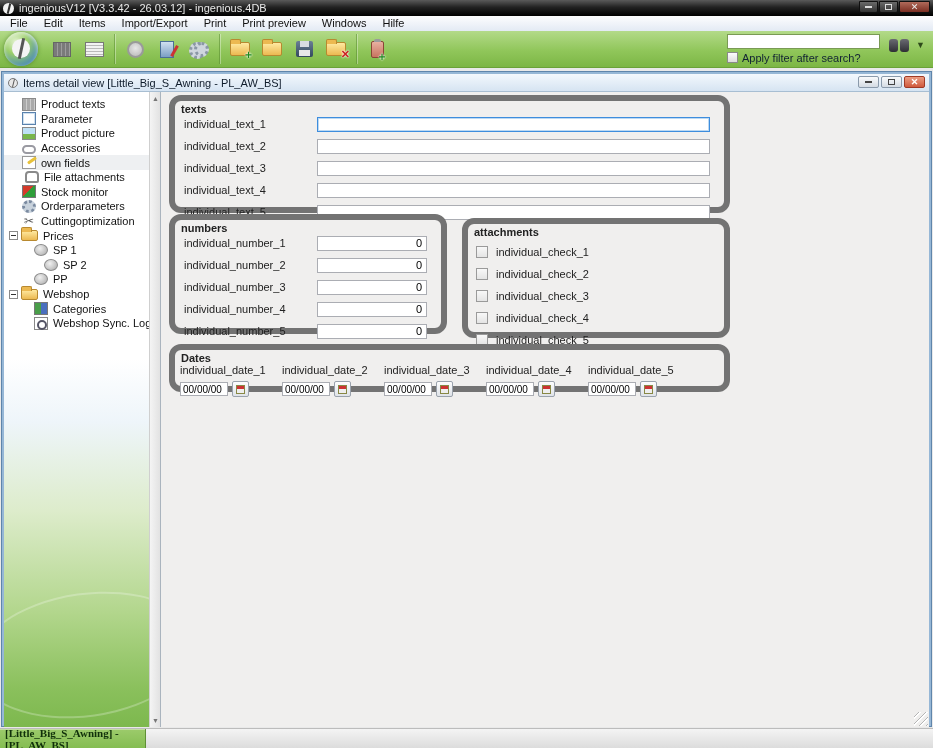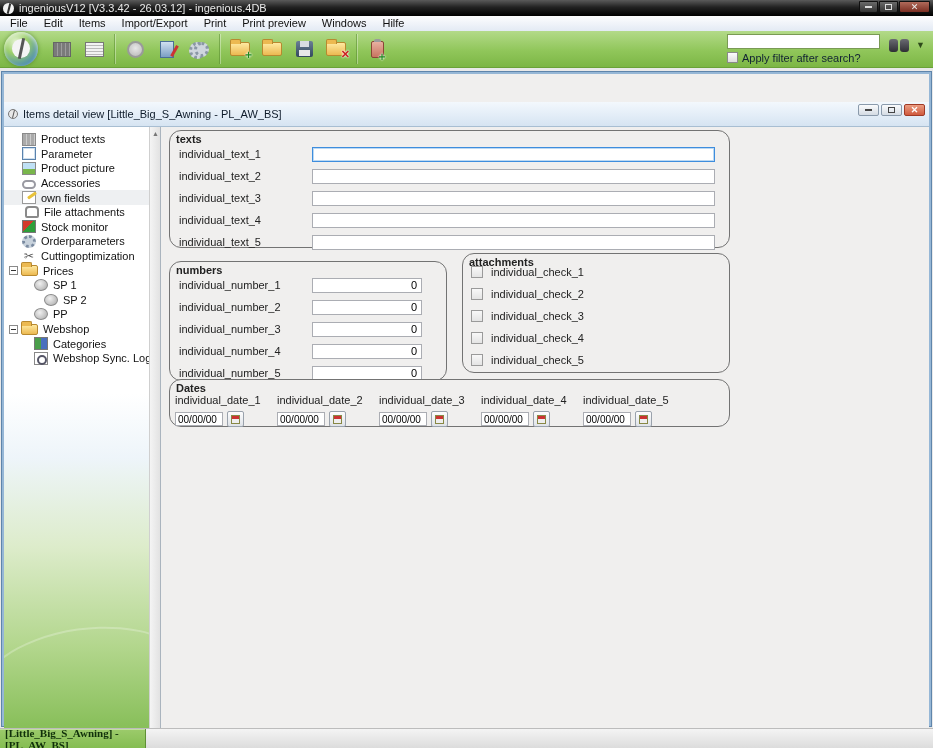--- a/index.html
+++ b/index.html
@@ -77,22 +77,22 @@
   .filter-label { margin-left:4px; color:#123; }
   .binoculars { position:absolute; right:18px; top:5px; width:20px; height:13px; }
   .binoculars::before,.binoculars::after{content:"";position:absolute;top:0;width:9px;height:13px;
       background:linear-gradient(#6a6a72,#2e2e34);border-radius:3px;}
   .binoculars::before{left:0;} .binoculars::after{right:0;}
   .search-dd { position:absolute; right:2px; top:6px; color:#2e4a1a; font-size:9px; }
 
   
   .inner-win { position:absolute; left:2px; top:72px; width:929px; height:654px;
     border:2px solid #96b7d6; box-shadow:0 0 0 1px #5f85ab; background:#f0efee; }
-  .iw-titlebar { height:25px; background:linear-gradient(180deg,#f3f8fd,#d6e4f2);
-    border-bottom:1px solid #a8bed2; display:flex; align-items:center; position:relative;margin-top:28px; }
+  .iw-titlebar { height:18px; background:linear-gradient(180deg,#f3f8fd,#d6e4f2);
+    border-bottom:1px solid #a8bed2; display:flex; align-items:center; position:relative; }
   .iw-ico{width:10px;height:10px;border-radius:50%;background:#e8e8e8;border:1px solid #777;margin:0 5px 0 4px;position:relative;flex:0 0 10px;}
   .iw-ico::after{content:"";position:absolute;left:4px;top:0;width:1px;height:8px;background:#555;transform:rotate(14deg);}
   .iw-title{ color:#0f1c2b; }
   .iw-ctrls{position:absolute;right:4px;top:2px;display:flex;gap:2px;}
   .iwbtn{width:21px;height:12px;border:1px solid #8a9aab;border-radius:2px;
     background:linear-gradient(#fafbfc,#d4dbe3);display:flex;align-items:center;justify-content:center;}
   .iwbtn.close{background:linear-gradient(#eb9d82,#d05a3e);border-color:#a03a26;}
   .iwbtn .minbar{width:7px;height:2px;background:#444;}
   .iwbtn .maxbox{width:7px;height:6px;border:1px solid #444;}
   .iwbtn .xg{color:#fff;font-size:9px;line-height:9px;font-weight:bold;}
@@ -131,28 +131,28 @@
 
   
   .sb-scroll { width:12px; height:100%; background:linear-gradient(90deg,#f4f4f4,#e2e2e2);
     border-left:1px solid #cfcfcf; border-right:1px solid #aab4be; position:relative; }
   .sb-arrow { position:absolute; left:0; width:11px; height:13px; color:#777; font-size:7px;
     display:flex; align-items:center; justify-content:center; }
   .sb-arrow.up{top:0;} .sb-arrow.down{bottom:0;}
 
   
   .main-panel { flex:1; position:relative; background:#f0efee; }
-  .grp { position:absolute; border:1px solid #737373; border-radius:12px; background:#f0efee; }
+  .grp { position:absolute; border:6px solid #737373; border-radius:12px; background:#f0efee; }
   .grp-title { position:absolute; left:6px; top:2px; font-weight:bold; color:#222; background:transparent; }
   .frow { display:flex; align-items:center; height:22px; padding-left:9px; }
   .flabel { flex:0 0 133px; color:#222; }
   .tinput { flex:1; margin-right:14px; height:15px; border:1px solid #abadb3; background:#fff; font-size:11px; padding:0 3px; }
   .tinput.focus { border-color:#3e8ddd; box-shadow:0 0 0 1px #bcd9f3 inset; }
   .ninput { width:110px; height:15px; border:1px solid #abadb3; background:#fff; font-size:11px; padding:0 4px; text-align:right; }
-  .cbrow { display:flex; align-items:flex-start; height:22px; padding-left:8px; }
+  .cbrow { display:flex; align-items:flex-end; height:22px; padding-left:8px; }
   .cbx { width:12px; height:12px; border:1px solid #9a9a9a; background:linear-gradient(#f8f8f8,#e4e4e4); flex:0 0 12px; }
   .cblabel { margin-left:8px; color:#222; }
   .dates-row { display:flex; padding:14px 0 0 5px; }
   .dcol { width:102px; }
   .dlabel { color:#222; margin-bottom:5px; display:block; }
   .dinput { width:48px; height:14px; border:1px solid #abadb3; background:#fff; font-size:10px; padding:0 2px; vertical-align:middle;}
   .dbtn { display:inline-flex; width:17px; height:16px; border:1px solid #9aa2ac; border-radius:2px;
     background:linear-gradient(#fdfdfd,#dfe3e8); margin-left:4px; align-items:center; justify-content:center; vertical-align:middle;}
   .dcal { width:9px; height:9px; border:1px solid #884; background:#eee; position:relative; }
   .dcal::before{content:"";position:absolute;left:0;top:0;width:7px;height:3px;background:#c33;}
@@ -368,21 +368,21 @@
               <span class="flabel">individual_text_4</span>
               <input class="tinput" type="text" value="" style="">
             </div>
             <div class="frow">
               <span class="flabel">individual_text_5</span>
               <input class="tinput" type="text" value="" style="">
             </div>
           </div>
         </div>
 
-        <div class="grp" style="left:8px; top:134px; width:278px; height:120px;">
+        <div class="grp" style="left:8px; top:122px; width:278px; height:120px;">
           <span class="grp-title">numbers</span>
           <div style="padding-top:12px;">
             <div class="frow">
               <span class="flabel">individual_number_1</span>
               <input class="ninput" type="text" value="0" style="">
             </div>
             <div class="frow">
               <span class="flabel">individual_number_2</span>
               <input class="ninput" type="text" value="0" style="">
             </div>

